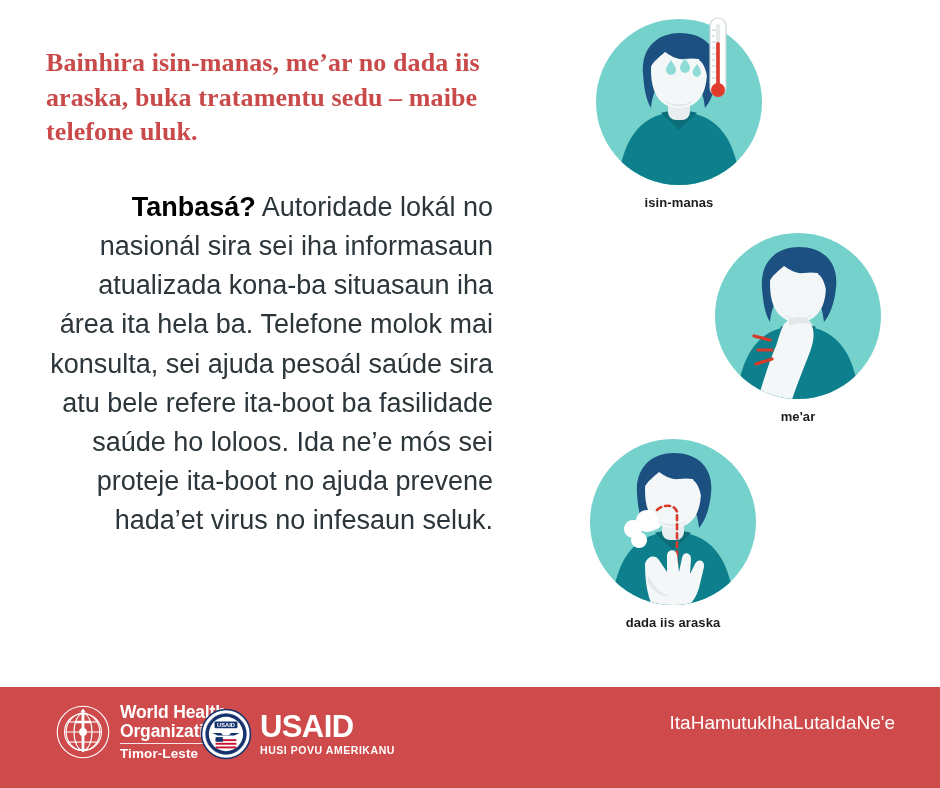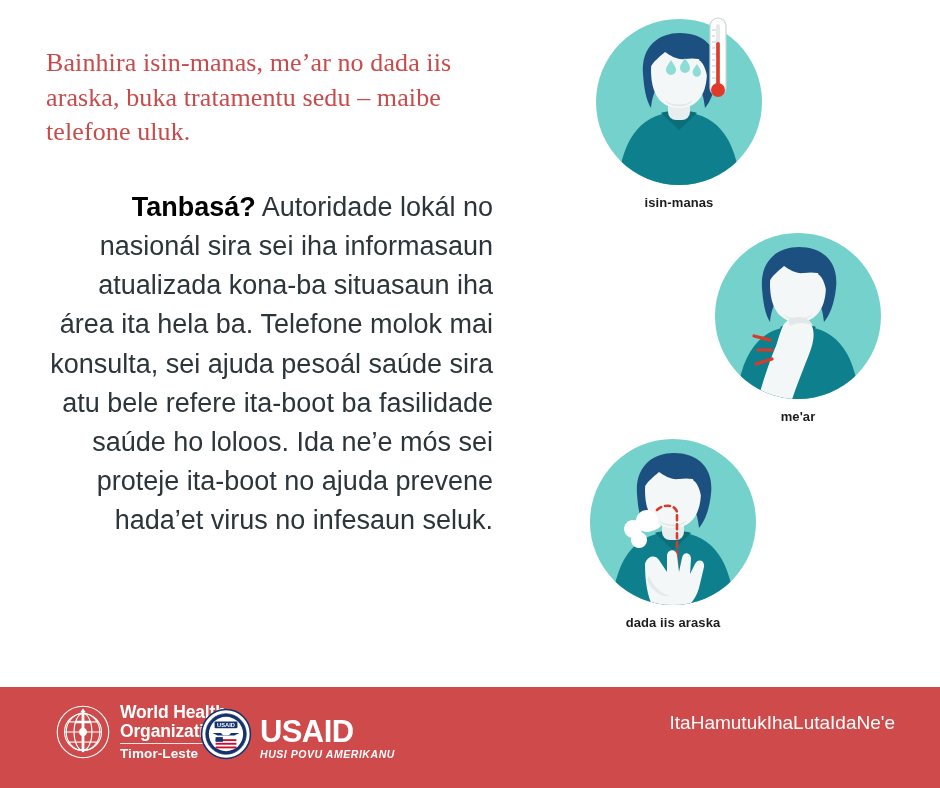--- a/index.html
+++ b/index.html
@@ -25,21 +25,21 @@
     height: 687px;
   }
 
   #headline {
     position: absolute;
     left: 46px;
     top: 46px;
     width: 460px;
     font-family: "Liberation Serif", "DejaVu Serif", serif;
     font-size: 26px;
-    font-weight: 400;
+    font-weight: 700;
     line-height: 1.33;
     color: #c94a4a;
     letter-spacing: 0.1px;
   }
 
   #body-copy {
     position: absolute;
     left: 38px;
     top: 188px;
     width: 455px;
@@ -130,38 +130,37 @@
     font-weight: 700;
     text-align: left;
     letter-spacing: 0.1px;
   }
 
   #usaid-logo {
     position: absolute;
     left: 200px;
     top: 21px;
     display: flex;
-    align-items: flex-end;
+    align-items: center;
     gap: 8px;
   }
   #usaid-logo .usaid-text {
     color: #ffffff;
   }
   #usaid-logo .usaid-word {
     font-size: 31px;
     font-weight: 700;
     letter-spacing: -0.6px;
     line-height: 0.95;
   }
   #usaid-logo .usaid-tag {
     font-size: 10.5px;
     font-weight: 700;
     letter-spacing: 0.55px;
     margin-top: 2px;
-    font-style: italic;
   }
 
   #hashtags {
     position: absolute;
     right: 45px;
     top: 23px;
     text-align: right;
     color: #ffffff;
     font-size: 19px;
     line-height: 1.42;

